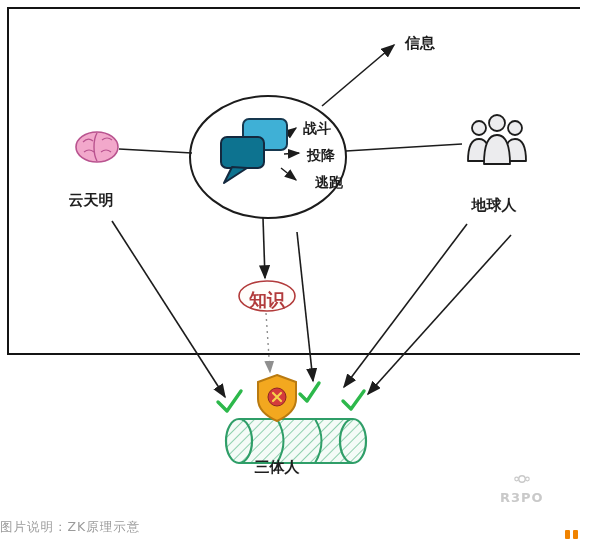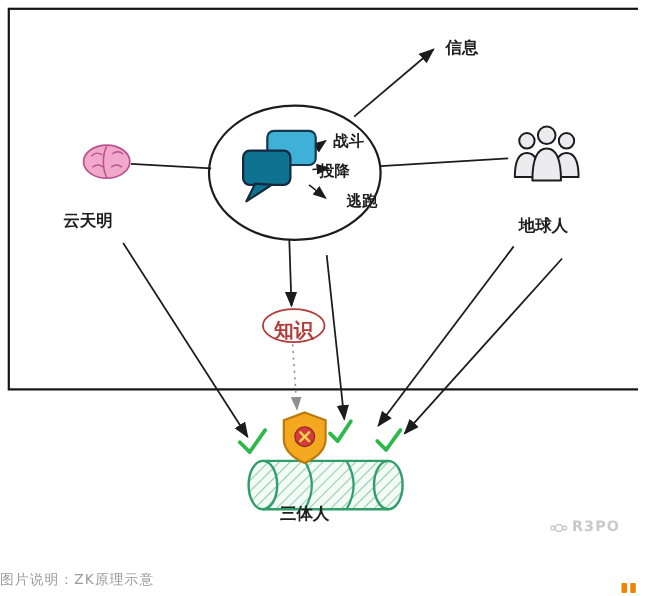--- a/index.html
+++ b/index.html
@@ -46,20 +46,21 @@
   }
 
   .watermark {
     position: absolute;
     left: 500px; top: 472px;
     display: flex; align-items: center; gap: 4px;
     color: #c9c9c9;
     font-size: 13px;
     font-weight: 600;
     letter-spacing: 1px;
+    flex-direction: column;
   }
 
   .fragment {
     position: absolute;
     right: 0; top: 528px;
     width: 18px; height: 14px;
     overflow: hidden;
   }
   .fragment i { display: block; position: absolute; background: #f08300; }
   .fragment i:nth-child(1) { left: 3px; top: 2px; width: 5px; height: 9px; border-radius: 1px; }
@@ -158,24 +159,24 @@
       <circle cx="515" cy="128" r="7"></circle>
       <path d="M504,161 Q504,139 515,139 Q526,139 526,161 Z"></path>
       <circle cx="497" cy="123" r="8"></circle>
       <path d="M484,164 Q484,135 497,135 Q510,135 510,164 Z"></path>
     </g>
   </svg>
 
   <div class="lbl" style="left:420px; top:34px;">信息</div>
 
   <div class="lbl small" style="left:317px; top:120px;">战斗</div>
-  <div class="lbl small" style="left:304px; top:147px;">投降</div>
+  <div class="lbl small" style="left:321px; top:147px;">投降</div>
   <div class="lbl small" style="left:329px; top:174px;">逃跑</div>
 
-  <div class="lbl" style="left:80px; top:191px;">云天明</div>
+  <div class="lbl" style="left:91px; top:191px;">云天明</div>
   <div class="lbl" style="left:494px; top:196px;">地球人</div>
 
   <div class="lbl red" style="left:267px; top:288px;">知识</div>
 
   <div class="lbl" style="left:277px; top:458px;">三体人</div>
 
   <div class="caption">图片说明：ZK原理示意</div>
 
   <div class="watermark">
     <svg width="16" height="14" viewBox="0 0 16 14">

